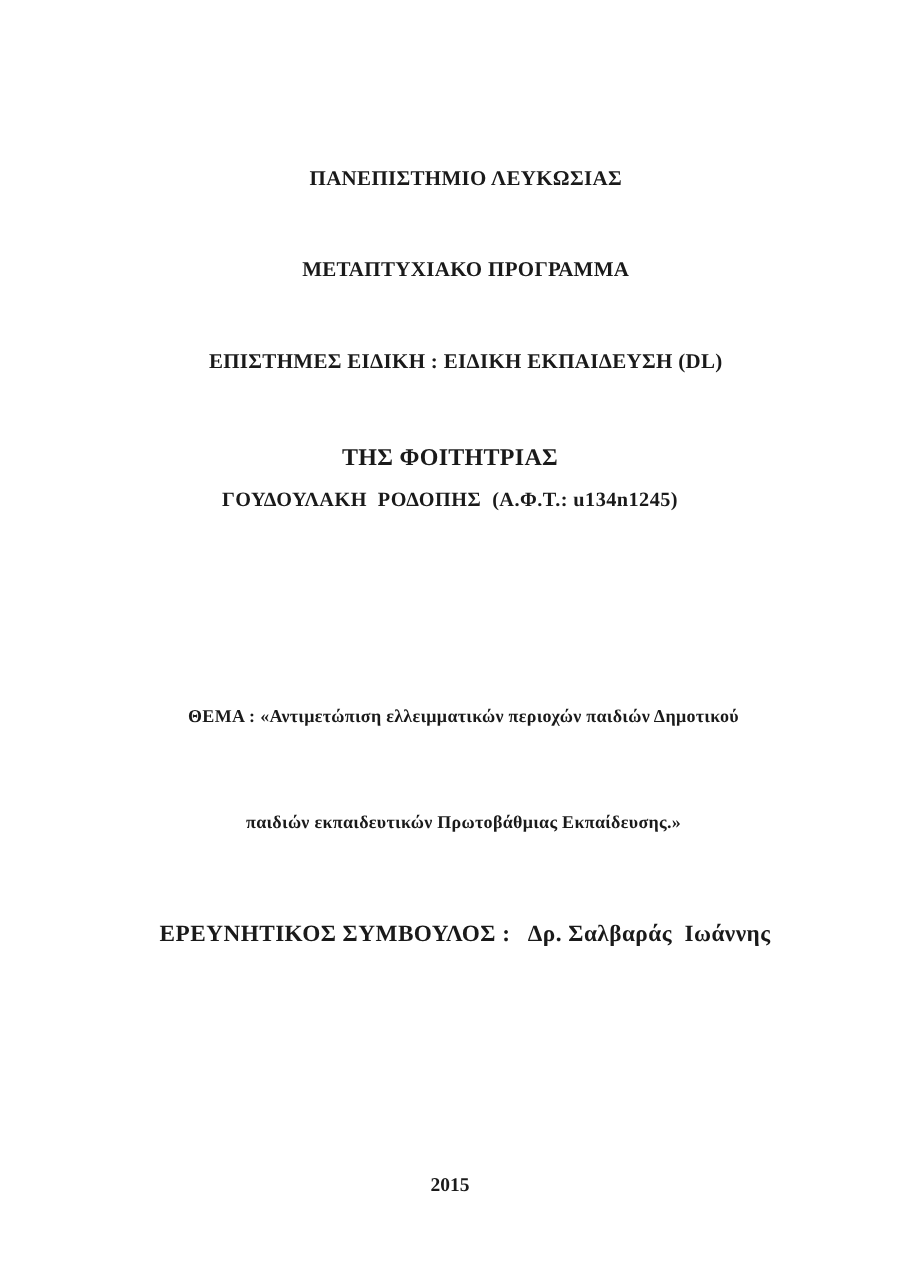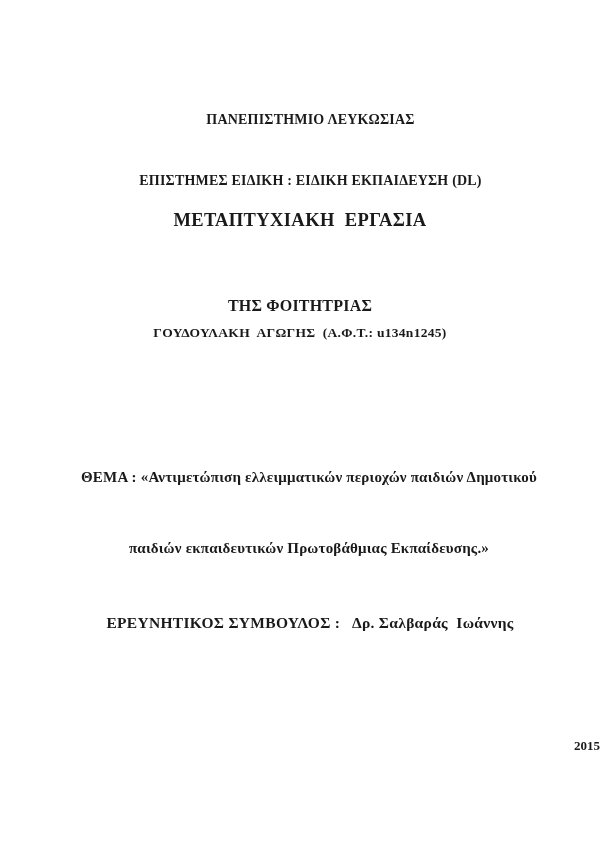--- a/index.html
+++ b/index.html
@@ -45,52 +45,51 @@
   }
   .student-name {
     top: 325px;
     font-size: 13.5px;
     letter-spacing: 0.3px;
   }
   .topic-block {
     top: 424px;
   }
   .topic-line {
-    font-size: 15px;
+    font-size: 12px;
     line-height: 34.5px;
     letter-spacing: 0.2px;
     padding-left: 18px;
   }
   .advisor-line {
     top: 614px;
     font-size: 15.5px;
     letter-spacing: 0.3px;
     padding-left: 10px;
   }
   .year-line {
-    top: 738px;
+    top: 782px;
     font-size: 13px;
-    text-align: right;
   }
 </style>
 </head>
 <body>
 
 <div class="page">
 
   <div class="block header-block">
     <div class="header-line">ΠΑΝΕΠΙΣΤΗΜΙΟ ΛΕΥΚΩΣΙΑΣ</div>
+    <div class="header-line">ΜΕΤΑΠΤΥΧΙΑΚΟ ΠΡΟΓΡΑΜΜΑ</div>
     <div class="header-line">ΕΠΙΣΤΗΜΕΣ ΕΙΔΙΚΗ : ΕΙΔΙΚΗ ΕΚΠΑΙΔΕΥΣΗ (DL)</div>
   </div>
 
-  <div class="block thesis-title">ΜΕΤΑΠΤΥΧΙΑΚΗ  ΕΡΓΑΣΙΑ</div>
 
   <div class="block student-label">ΤΗΣ ΦΟΙΤΗΤΡΙΑΣ</div>
 
-  <div class="block student-name">ΓΟΥΔΟΥΛΑΚΗ  ΑΓΩΓΗΣ  (Α.Φ.Τ.: u134n1245)</div>
+  <div class="block student-name">ΓΟΥΔΟΥΛΑΚΗ  ΡΟΔΟΠΗΣ  (Α.Φ.Τ.: u134n1245)</div>
 
   <div class="block topic-block">
     <div class="topic-line">ΘΕΜΑ : «Αντιμετώπιση ελλειμματικών περιοχών παιδιών Δημοτικού</div>
     <div class="topic-line">παιδιών εκπαιδευτικών Πρωτοβάθμιας Εκπαίδευσης.»</div>
   </div>
 
   <div class="block advisor-line">ΕΡΕΥΝΗΤΙΚΟΣ ΣΥΜΒΟΥΛΟΣ :   Δρ. Σαλβαράς  Ιωάννης</div>
 
   <div class="block year-line">2015</div>
 

